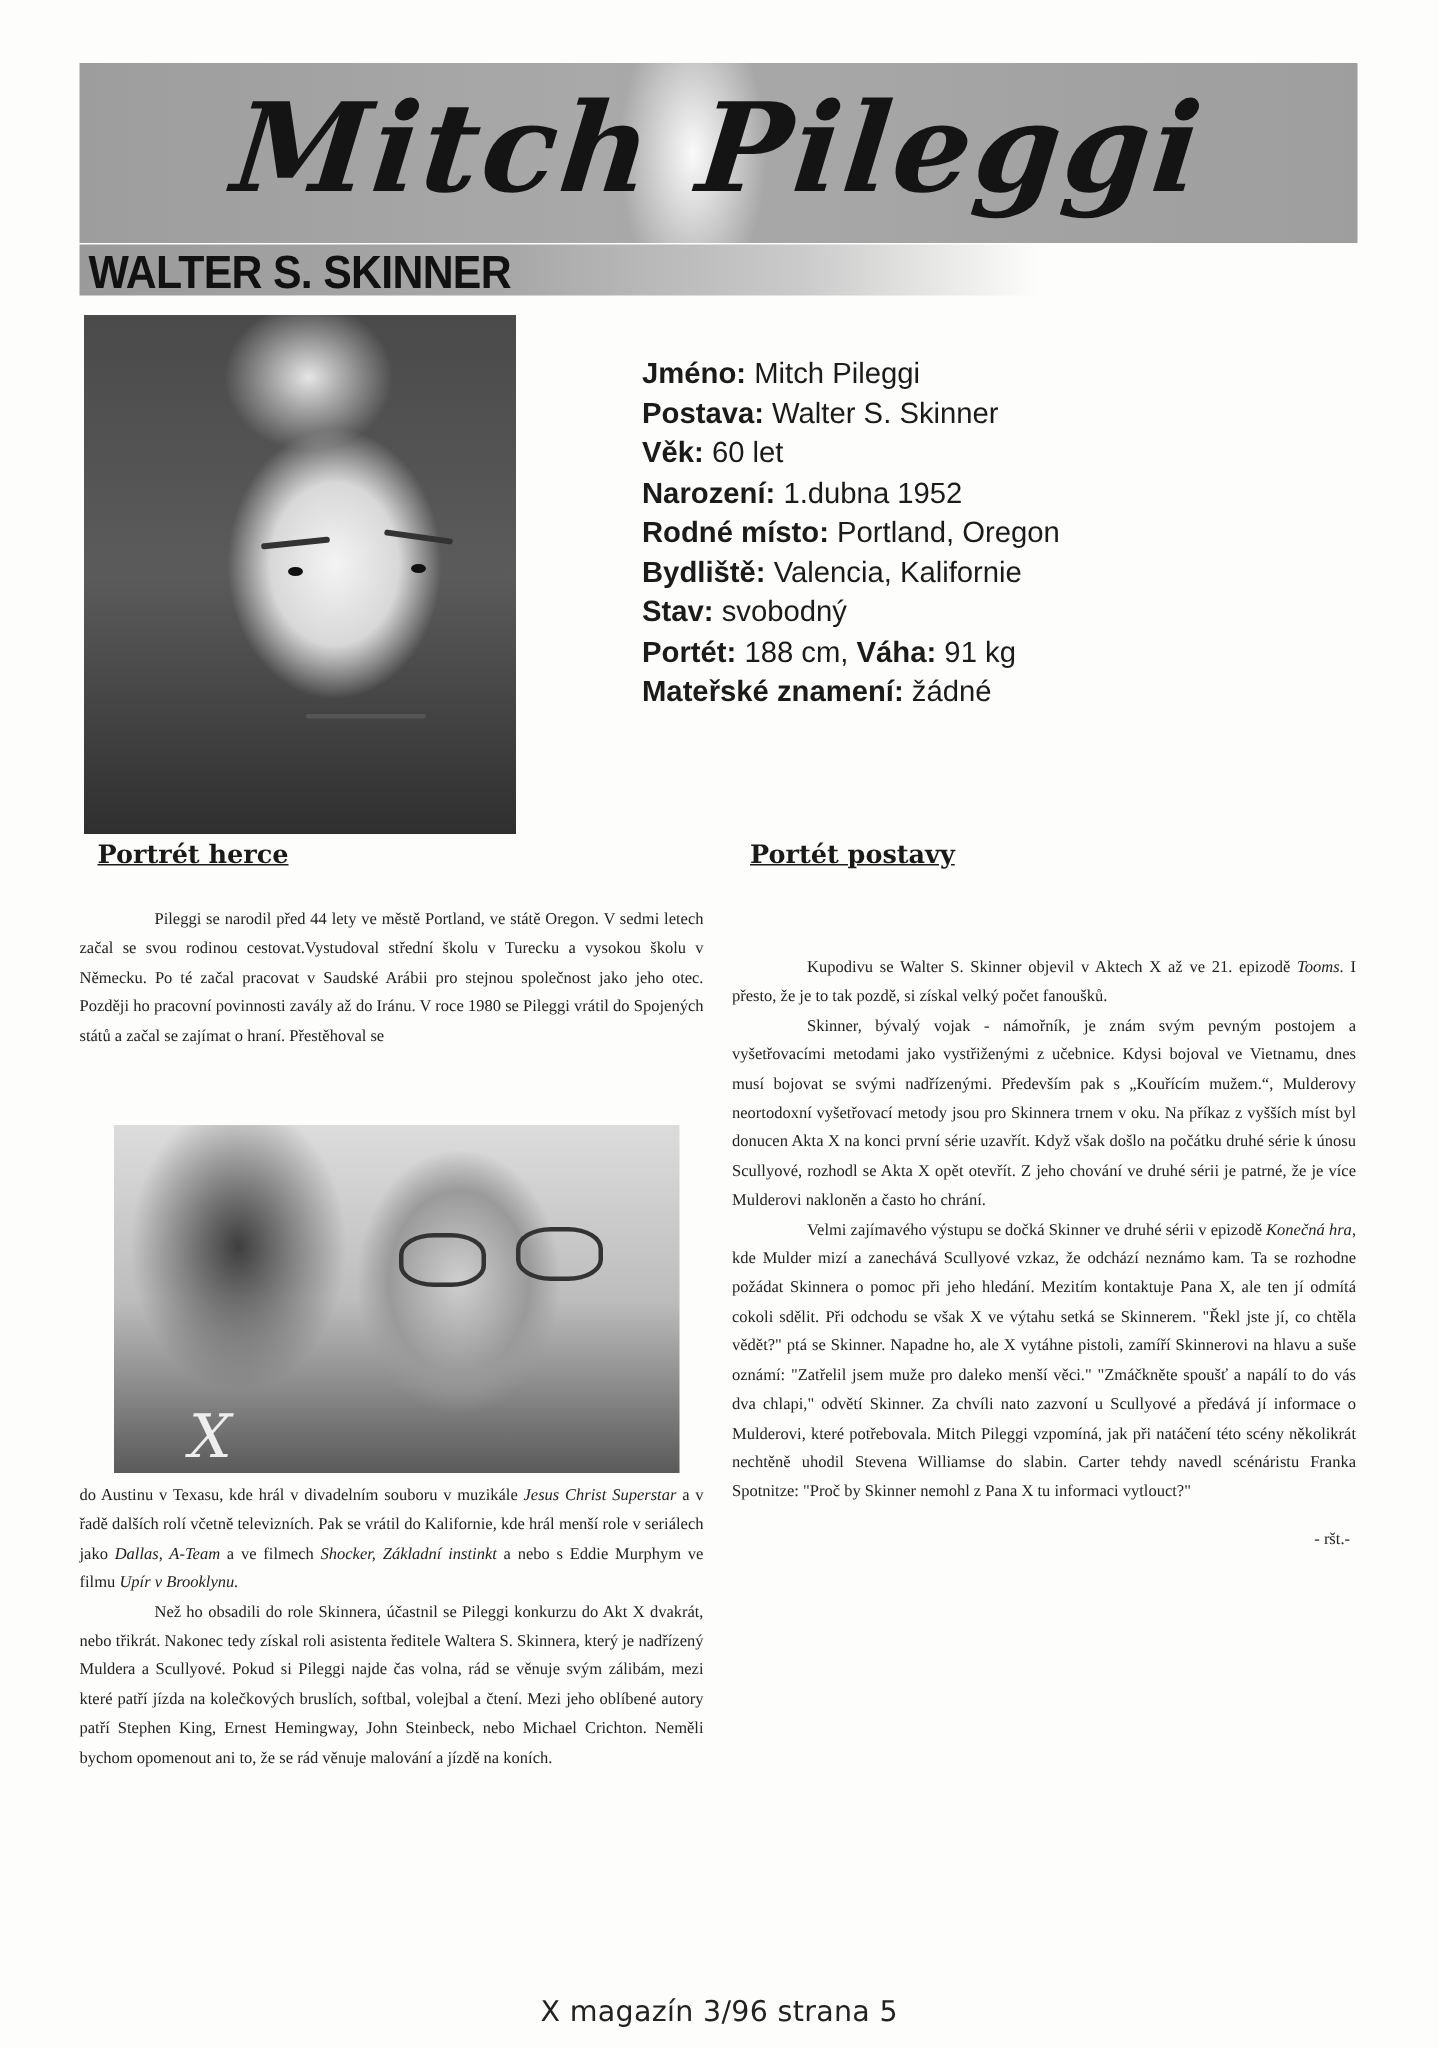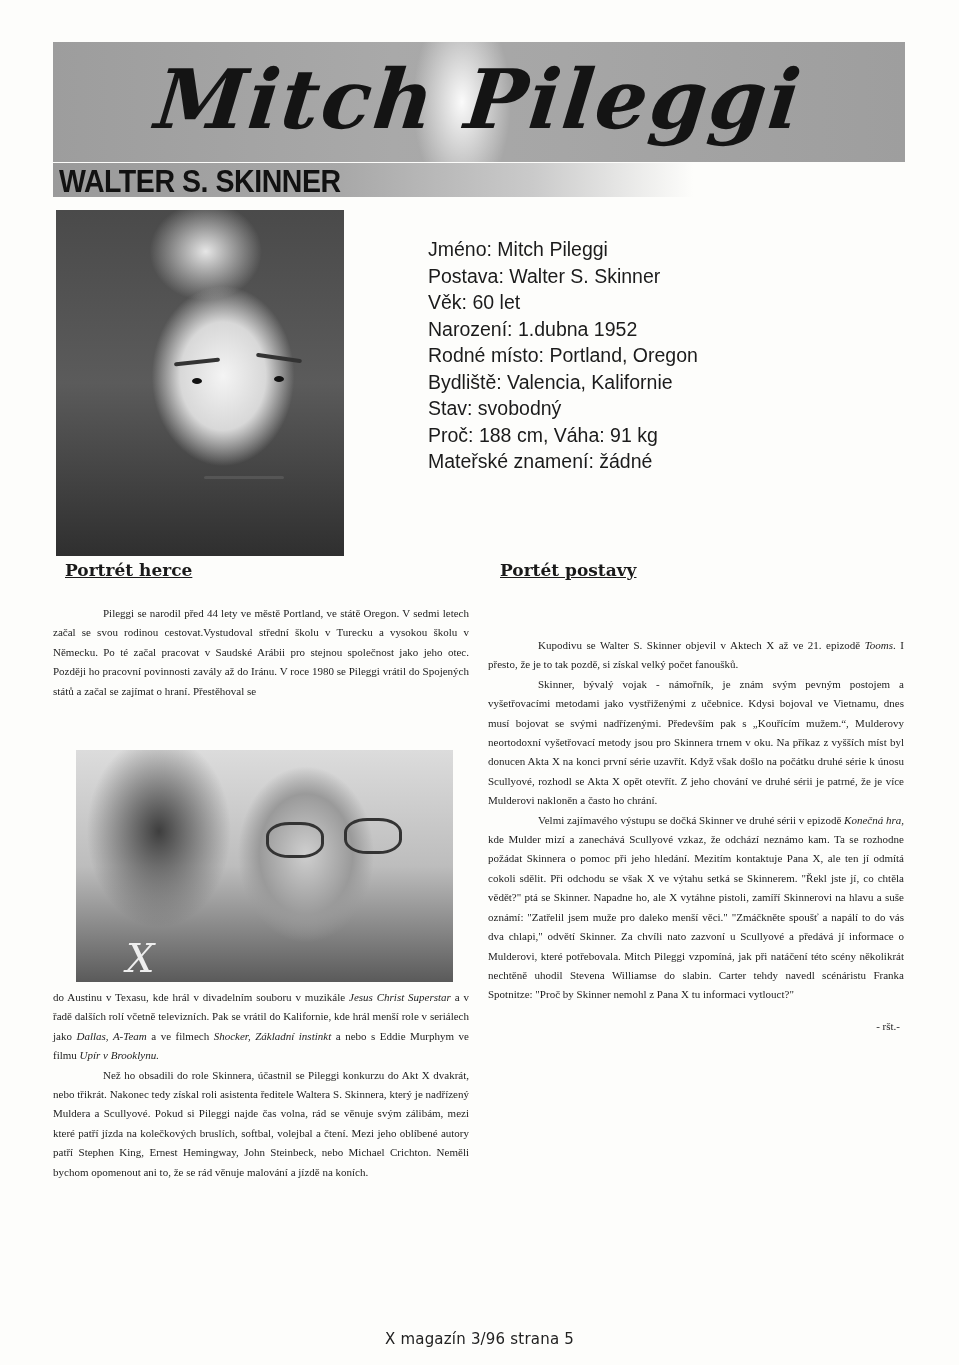--- a/index.html
+++ b/index.html
@@ -42,21 +42,21 @@
     .photo-portrait .eye { position: absolute; width: 10px; height: 6px; border-radius: 50%; background: #111; }
     .photo-portrait .brow { position: absolute; height: 4px; width: 46px; background: #333; border-radius: 3px; }
     .photo-portrait .mouth { position: absolute; height: 3px; width: 80px; background: #555; border-radius: 3px; }
 
     
     .facts {
       position: absolute; left: 428px; top: 236px; width: 470px;
       font-family: "Liberation Sans", sans-serif; font-size: 19.5px; line-height: 26.5px; color: #1b1b1b;
     }
     .facts .fact { white-space: nowrap; }
-    .facts .k { font-weight: normal; margin-top: 44px; }
+    .facts .k { font-weight: bold; margin-top: 44px; }
 
     
     .section-heading {
       position: absolute; font-family: "DejaVu Serif", serif; font-weight: bold;
       font-size: 17px; text-decoration: underline; color: #1a1a1a; margin-left: 12px;
     }
 
     
     .col {
       position: absolute; font-family: "Liberation Serif", serif; font-size: 11px;
@@ -72,21 +72,21 @@
         radial-gradient(ellipse 85px 110px at 61% 45%, #cfcfcf 0%, #9a9a9a 55%, rgba(120,120,120,0) 80%),
         radial-gradient(ellipse 90px 120px at 22% 35%, #3e3e3e 0%, rgba(60,60,60,0) 80%),
         linear-gradient(180deg, #dcdcdc 0%, #bdbdbd 50%, #5a5a5a 100%);
       overflow: hidden;
     }
     .photo-glasses .lens { position: absolute; width: 58px; height: 36px; border: 3px solid #333; border-radius: 40%; }
     .photo-glasses .x-logo { position: absolute; left: 50px; top: 185px; font-family: "DejaVu Serif", serif; font-style: italic; font-size: 40px; color: #eee; }
 
     .footer {
       position: absolute; left: 0; width: 959px; top: 1330px; text-align: center;
-      font-family: "DejaVu Sans", sans-serif; font-size: 15px; color: #222; letter-spacing: 0.2px;
+      font-family: "DejaVu Sans", sans-serif; font-size: 19px; color: #222; letter-spacing: 0.2px;
     }
   </style>
 </head>
 <body>
 
 <div class="title-banner">
   <span class="title">Mitch Pileggi</span>
 </div>
 <div class="subtitle-bar">
   <span class="subtitle">WALTER S. SKINNER</span>
@@ -101,21 +101,21 @@
 </div>
 
 <div class="facts">
   <div class="fact"><span class="k">Jméno:</span><span> Mitch Pileggi</span></div>
   <div class="fact"><span class="k">Postava:</span><span> Walter S. Skinner</span></div>
   <div class="fact"><span class="k">Věk:</span><span> 60 let</span></div>
   <div class="fact"><span class="k">Narození:</span><span> 1.dubna 1952</span></div>
   <div class="fact"><span class="k">Rodné místo:</span><span> Portland, Oregon</span></div>
   <div class="fact"><span class="k">Bydliště:</span><span> Valencia, Kalifornie</span></div>
   <div class="fact"><span class="k">Stav:</span><span> svobodný</span></div>
-  <div class="fact"><span class="k">Proč:</span><span> 188 cm, </span><span class="k">Váha:</span><span> 91 kg</span></div>
+  <div class="fact"><span class="k">Portét:</span><span> 188 cm, </span><span class="k">Váha:</span><span> 91 kg</span></div>
   <div class="fact"><span class="k">Mateřské znamení:</span><span> žádné</span></div>
 </div>
 
 <div class="section-heading" style="left:53px; top:560px;">Portrét herce</div>
 
 <div class="col" style="left:53px; top:604px; width:416px;">
   <p>Pileggi se narodil před 44 lety ve městě Portland, ve státě Oregon. V sedmi letech začal se svou rodinou cestovat.Vystudoval střední školu v Turecku a vysokou školu v Německu. Po té začal pracovat v Saudské Arábii pro stejnou společnost jako jeho otec. Později ho pracovní povinnosti zavály až do Iránu. V roce 1980 se Pileggi vrátil do Spojených států a začal se zajímat o hraní. Přestěhoval se</p>
 </div>
 
 <div class="photo-glasses">

